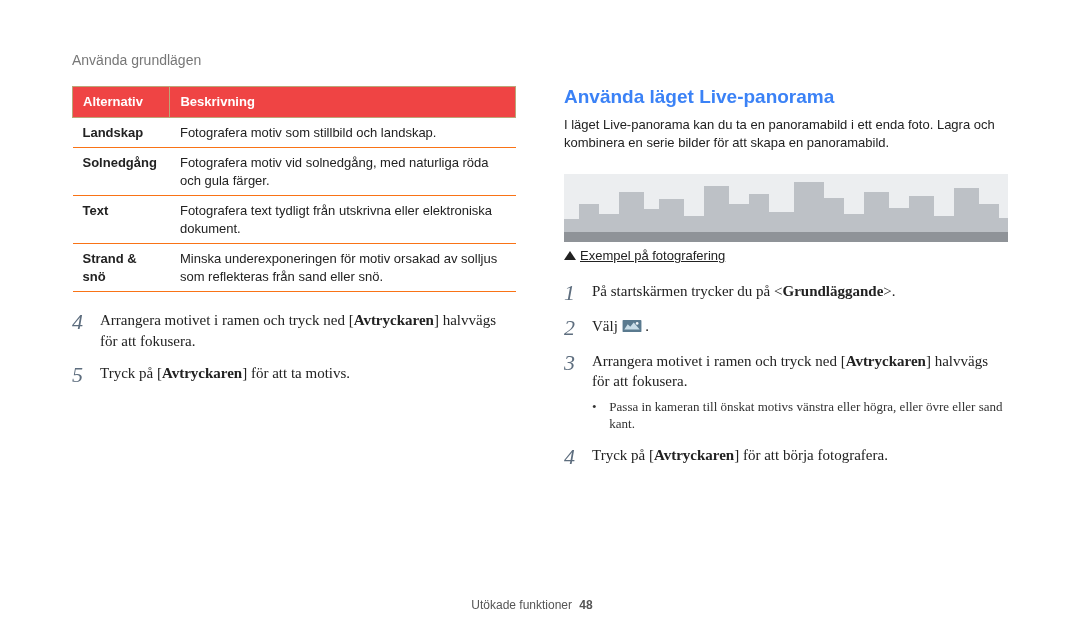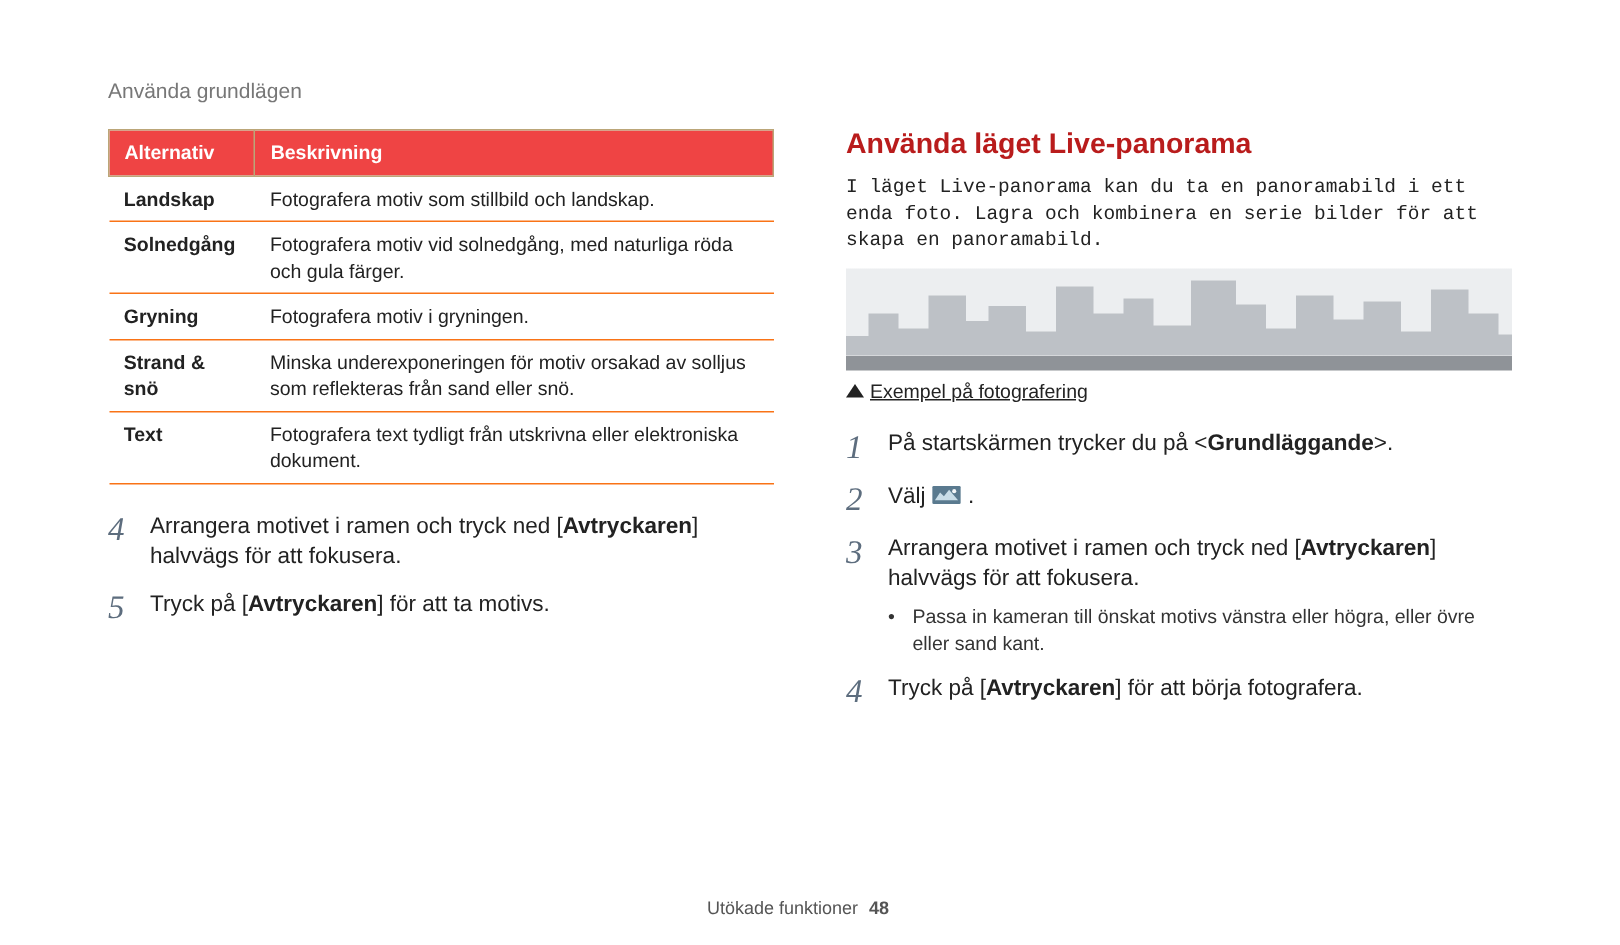--- a/index.html
+++ b/index.html
@@ -12,28 +12,28 @@
   
   .tbl { width: 100%; border-collapse: collapse; font-size: 13px; line-height: 1.35; }
   .tbl thead th { background: #ef4444; color: #fff; font-weight: bold; text-align: left; padding: 6px 10px; border: 1px solid #bba678; }
   .tbl tbody td { padding: 6px 10px; border-bottom: 1px solid #f97316; vertical-align: top; }
   .tbl tbody td.optcol { font-weight: bold; width: 22%; }
 
   
   .steps { margin-top: 18px; font-size: 15px; }
   .step { display: flex; margin-bottom: 12px; gap: 8px; }
   .step .num { font-style: italic; font-family: Georgia, serif; font-size: 22px; color: #5d6d7e; width: 20px; text-align: left; line-height: 1; padding-top: 1px; }
-  .step .body { flex: 1; line-height: 1.35; }
+  .step .body { flex: 1; line-height: 1.35; font-family: Liberation Serif, serif; }
   .step .body .sub { margin-top: 6px; font-size: 13px; color: #333; }
   .step .body .sub .bullet { display: flex; gap: 6px; }
   .step .body .sub .bullet .dot { width: 12px; }
 
   
-  .h2 { color: #b91c1c; font-size: 19px; margin-bottom: 8px; font-weight: bold; }
-  .intro { font-size: 13px; line-height: 1.35; margin-bottom: 10px; font-family: Liberation Mono, monospace; }
+  .h2 { color: #3b82f6; font-size: 19px; margin-bottom: 8px; font-weight: bold; }
+  .intro { font-size: 13px; line-height: 1.35; margin-bottom: 23px; }
 
   
   .panorama-wrap { width: 100%; }
   .panorama { width: 100%; height: 58px; background: linear-gradient(#eceef0, #eceef0); position: relative; overflow: hidden; }
   .skyline { position: absolute; left: 0; right: 0; bottom: 0; height: 58px; }
   .panorama-bar { width: 100%; height: 10px; background: #8f9398; }
   .caption { font-size: 13px; margin-top: 6px; text-decoration: underline; }
   .caption .tri { display: inline-block; width: 0; height: 0; border-left: 6px solid transparent; border-right: 6px solid transparent; border-bottom: 9px solid #222; margin-right: 4px; }
 
   
@@ -61,30 +61,26 @@
         <tbody>
           <tr>
               <td class="optcol">Landskap</td>
               <td>Fotografera motiv som stillbild och landskap.</td>
             </tr>
           <tr>
               <td class="optcol">Solnedgång</td>
               <td>Fotografera motiv vid solnedgång, med naturliga röda och gula färger.</td>
             </tr>
           <tr>
-              <td class="optcol">Gryning</td>
-              <td>Fotografera motiv i gryningen.</td>
+              <td class="optcol">Text</td>
+              <td>Fotografera text tydligt från utskrivna eller elektroniska dokument.</td>
             </tr>
           <tr>
               <td class="optcol">Strand &amp; snö</td>
               <td>Minska underexponeringen för motiv orsakad av solljus som reflekteras från sand eller snö.</td>
-            </tr>
-          <tr>
-              <td class="optcol">Text</td>
-              <td>Fotografera text tydligt från utskrivna eller elektroniska dokument.</td>
             </tr>
         </tbody>
       </table>
 
       <div class="steps">
         <div class="step">
           <div class="num">4</div>
           <div class="body">
             <span>Arrangera motivet i ramen och tryck ned [</span><b>Avtryckaren</b><span>] halvvägs för att fokusera.</span>
           </div>

